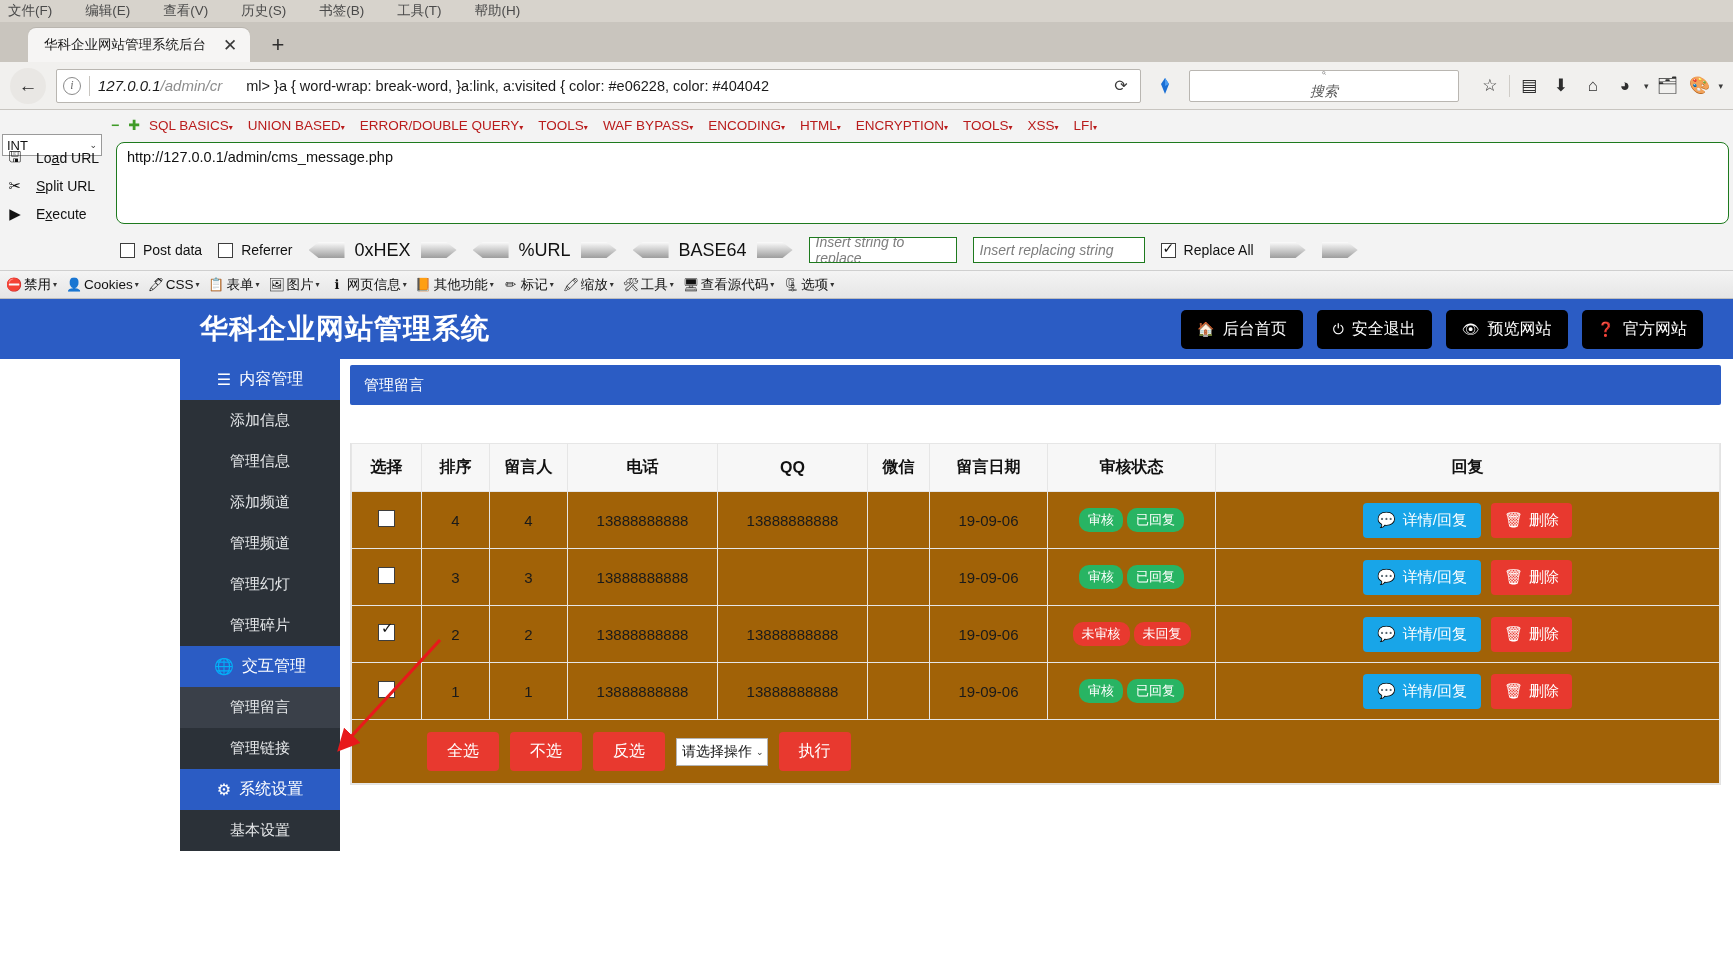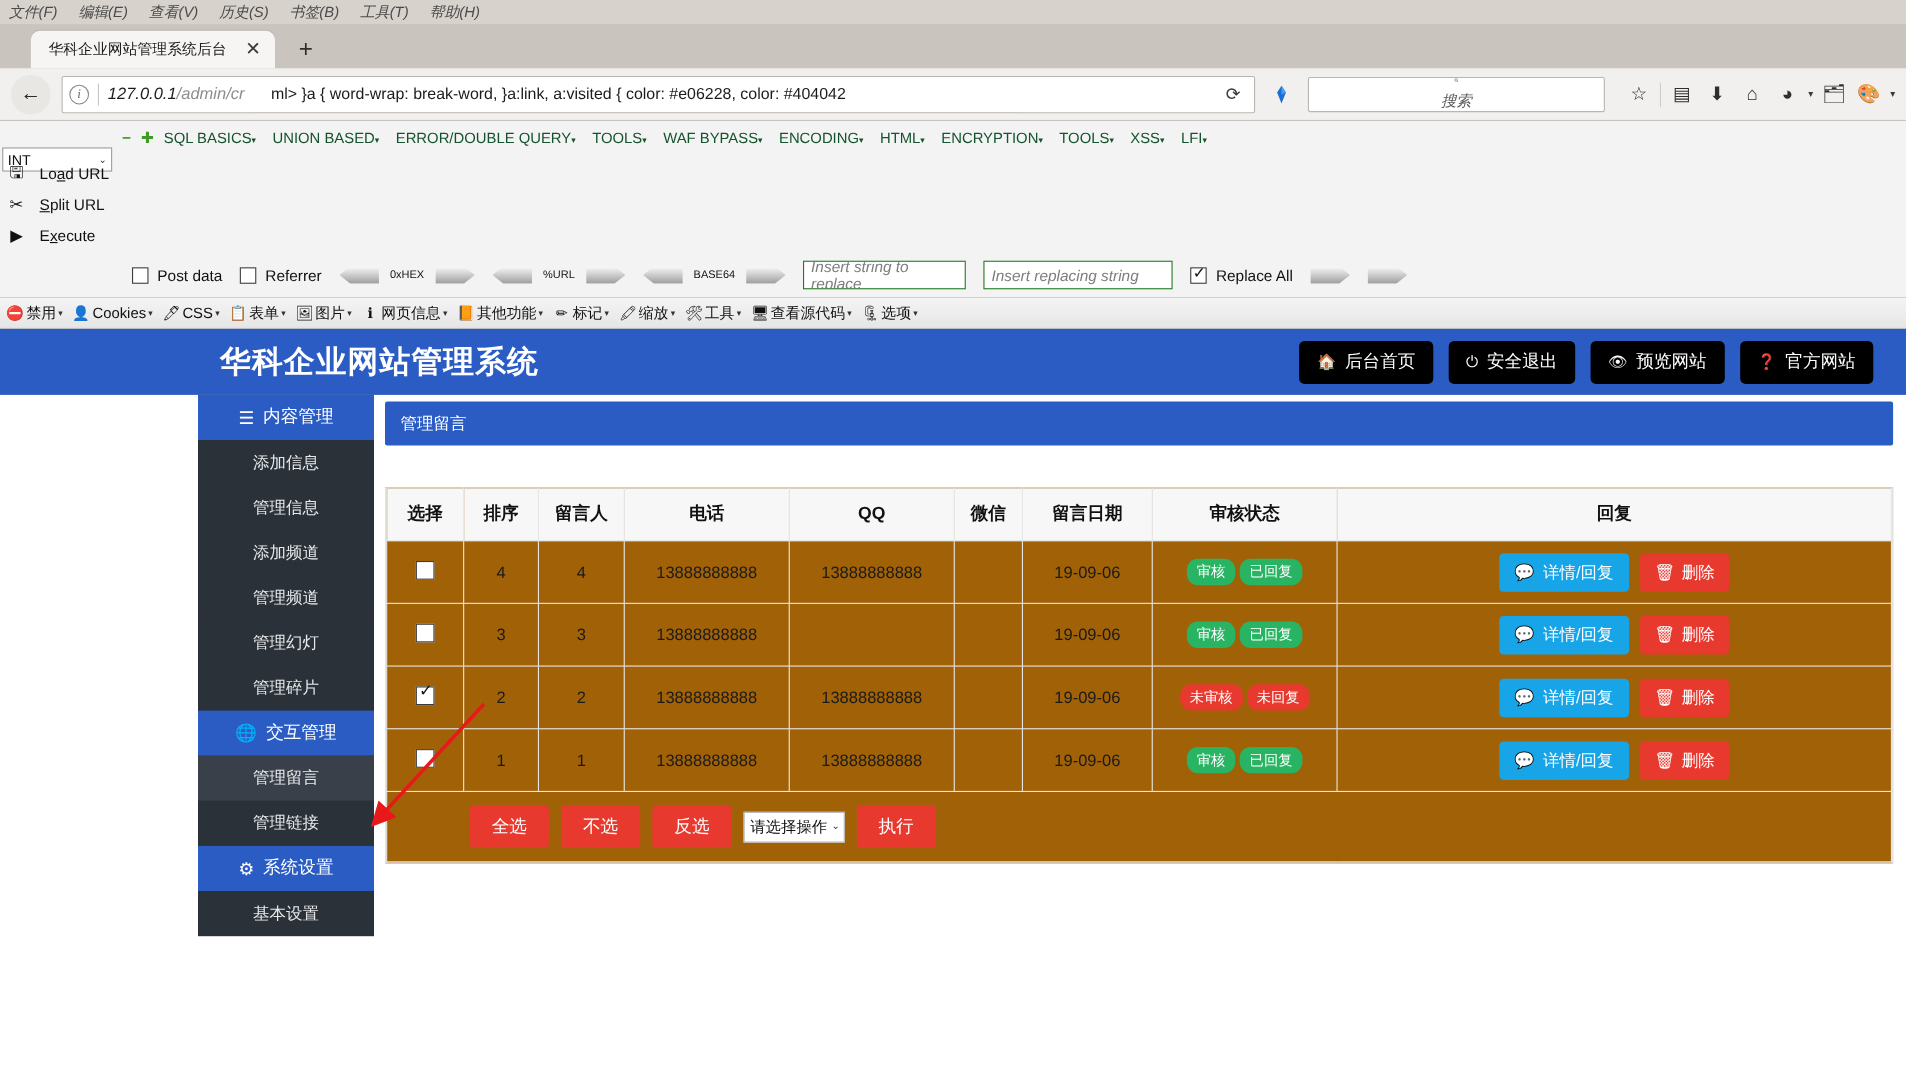--- a/index.html
+++ b/index.html
@@ -8,21 +8,21 @@
   body {
     width:1733px; height:977px; overflow:hidden;
     font-family:"Liberation Sans","DejaVu Sans",sans-serif;
     font-size:13px; background:#ffffff; color:#111;
   }
 
   
   #browser-chrome { background:#d4d0c8; }
   .menubar {
     height:22px; background:#d7d3cc; display:flex; align-items:center;
-    padding-left:8px; gap:19px; font-size:13.5px; color:#4a4a4a;font-style:italic;
+    padding-left:8px; gap:33px; font-size:13.5px; color:#4a4a4a;
   }
   .menubar span { white-space:nowrap; }
 
   .tabstrip { height:40px; background:#c9c5be; position:relative; display:flex; align-items:flex-end; }
   .tab {
     margin-left:28px; height:34px; min-width:222px; background:#f6f5f4;
     border-radius:8px 8px 0 0; display:flex; align-items:center;
     padding:0 10px 0 16px; font-size:13.5px; color:#1a1a1a; gap:10px;
     box-shadow:0 -1px 0 rgba(0,0,0,.08);
   }
@@ -57,21 +57,21 @@
   
   #hackbar { background:#f3f3f3; border-bottom:1px solid #cfcfcf; }
   .hb-top { display:flex; align-items:center; height:28px; padding:2px 0 0 2px; gap:9px; }
   .hb-select {
     width:100px; height:22px; background:#fff; border:1px solid #9a9a9a;
     display:flex; align-items:center; justify-content:space-between; padding:0 4px; font-size:13px;margin-top:40px;
   }
   .hb-minus, .hb-plus { font-size:14px; font-weight:bold; }
   .hb-minus { color:#3f9b28; }
   .hb-plus  { color:#3f9b28; }
-  .hb-menu { display:flex; align-items:center; gap:15px; font-size:13.5px; color:#14532d; }
+  .hb-menu { display:flex; align-items:center; gap:15px; font-size:13.5px; color:#b91c1c; }
   .hb-menu span.m { white-space:nowrap; }
   .hb-menu .tri { font-size:8px; }
 
   .hb-mid { display:flex; padding:4px 4px 2px 4px; }
   .hb-actions { width:112px; padding-top:2px; }
   .hb-action { display:flex; align-items:center; gap:10px; height:28px; font-size:14px; }
   .hb-action .glyph { width:22px; height:20px; display:flex; align-items:center; justify-content:center; font-size:15px; }
   .hb-action u { text-decoration:underline; }
   .hb-url {
     flex:1; height:82px; border:1.5px solid #1e7a1e; border-radius:8px; background:#fff;
@@ -81,21 +81,21 @@
   .hb-bottom { display:flex; align-items:center; gap:16px; height:40px; padding-left:120px; }
   .hb-cb { display:flex; align-items:center; gap:8px; font-size:14px; }
   .box { width:15px; height:15px; border:1.4px solid #3d3d3d; background:#fff; display:inline-block; position:relative; }
   .box.checked::after { content:"✓"; position:absolute; left:1px; top:-4px; font-size:14px; color:#111; }
   .arrow-l, .arrow-r {
     width:36px; height:16px; background:linear-gradient(#fbfbfb,#9d9d9d);
     display:inline-block;
   }
   .arrow-l { clip-path:polygon(0% 50%, 28% 0%, 100% 0%, 100% 100%, 28% 100%); }
   .arrow-r { clip-path:polygon(0% 0%, 72% 0%, 100% 50%, 72% 100%, 0% 100%); }
-  .enc-group { display:flex; align-items:center; gap:10px; font-size:10px;text-align:center; }
+  .enc-group { display:flex; align-items:center; gap:10px; font-size:18px;text-align:center; }
   .hb-input {
     height:26px; border:1.5px solid #1e7a1e; background:#fff; padding:0 6px;
     font-size:14px; font-style:italic; color:#7d7d7d; display:flex; align-items:center; overflow:hidden;
   }
   #replace-from { width:148px; }
   #replace-to   { width:172px; }
 
   
   #devbar {
     height:28px; background:linear-gradient(#f4f4f4,#e6e6e6); border-bottom:1px solid #bdbdbd;
@@ -270,20 +270,21 @@
       </div>
       <div class="hb-action">
         <span class="glyph">✂</span>
         <span><u>S</u>plit URL</span>
       </div>
       <div class="hb-action">
         <span class="glyph">▶</span>
         <span>E<u>x</u>ecute</span>
       </div>
     </div>
+    <div class="hb-url">http://127.0.0.1/admin/cms_message.php</div>
   </div>
 
   <div class="hb-bottom">
     <label class="hb-cb">
       <span class="box"></span>
       <span>Post data</span>
     </label>
     <label class="hb-cb">
       <span class="box"></span>
       <span>Referrer</span>

